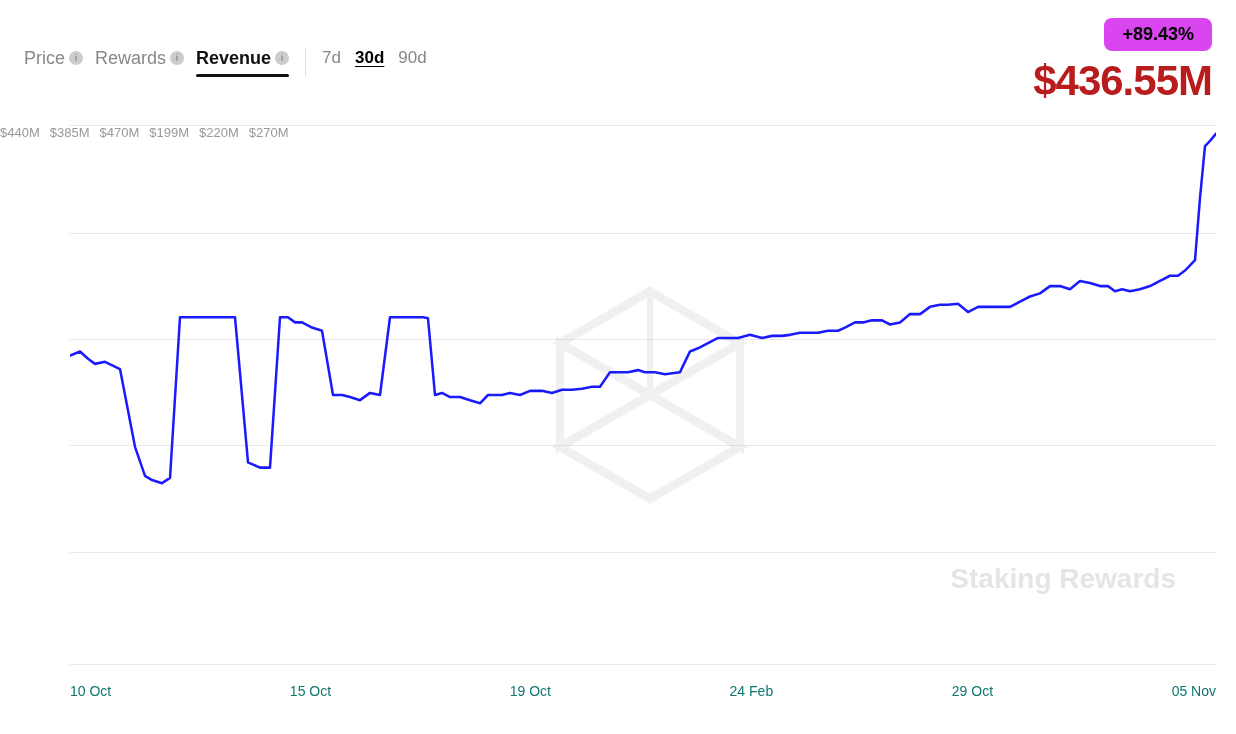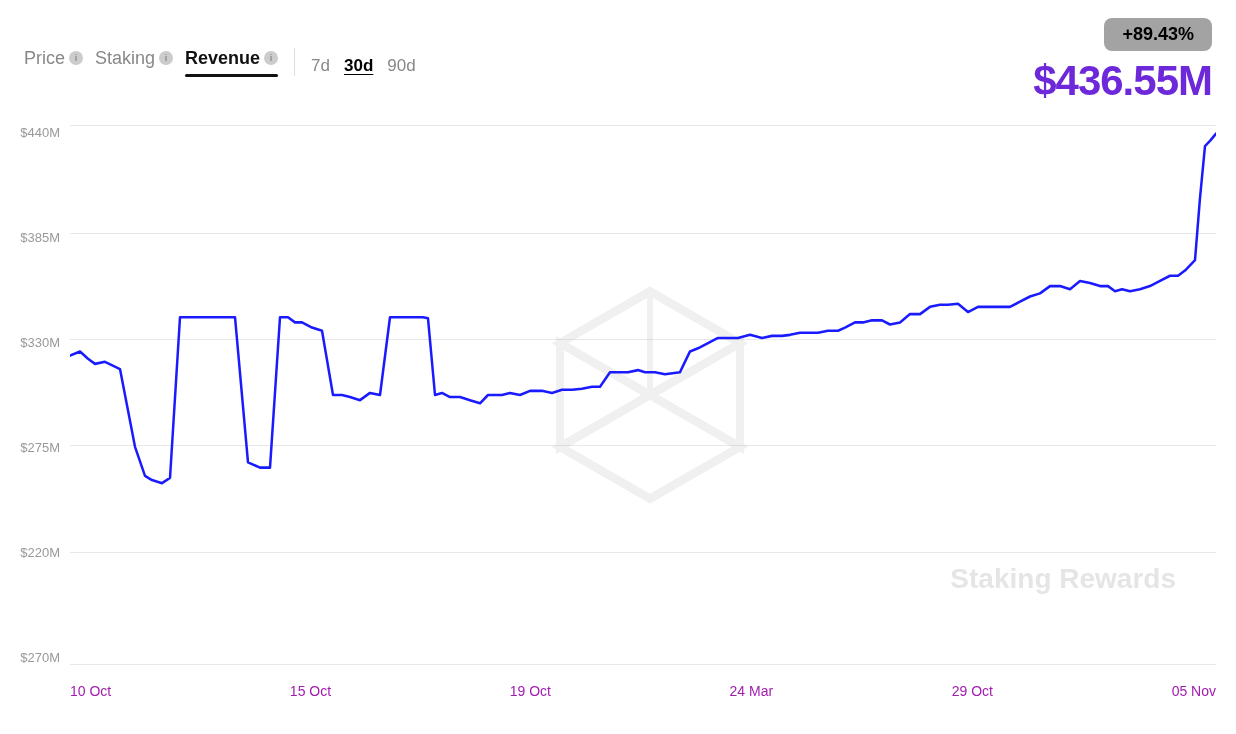--- a/index.html
+++ b/index.html
@@ -61,67 +61,65 @@
     .divider {
       width: 1px;
       height: 28px;
       background: #ddd;
       margin: 0 4px;
     }
     .period-tabs {
       display: flex;
       align-items: center;
       gap: 14px;
-      margin-top: 8px;
     }
     .period-tab {
       font-size: 17px;
       color: #888;
       cursor: pointer;
     }
     .period-tab.active {
       font-weight: 700;
       color: #000000;
       text-decoration: underline;
       text-underline-offset: 3px;
     }
     .header-right {
       text-align: right;
     }
     .percent-badge {
-      background: #a3a3a3;
+      background: #d946ef;
       color: #000;
       font-weight: 700;
       font-size: 18px;
       padding: 6px 18px;
       border-radius: 8px;
       display: inline-block;
       margin-bottom: 6px;
     }
     .main-value {
       font-size: 42px;
       font-weight: 900;
-      color: #6d28d9;
+      color: #b91c1c;
       letter-spacing: -1px;
     }
     .chart-area {
       position: relative;
       width: 1236px;
       height: 560px;
       padding-left: 70px;
       padding-right: 20px;
     }
     .y-axis {
       position: absolute;
       left: 0;
       top: 0;
       width: 70px;
       height: 100%;
       display: flex;
-      flex-direction: column;
       justify-content: space-between;
       padding: 10px 0 10px 0;
     }
     .y-label {
       font-size: 13px;
       color: #999;
       text-align: right;
       padding-right: 10px;
     }
     .grid-lines {
@@ -136,21 +134,21 @@
       left: 0;
       right: 0;
       height: 1px;
       background: #e8e8e8;
     }
     .x-axis {
       display: flex;
       justify-content: space-between;
       padding: 8px 20px 0 70px;
       font-size: 14px;
-      color: #a21caf;
+      color: #0f766e;
     }
     .watermark {
       position: absolute;
       bottom: 80px;
       right: 60px;
       font-size: 28px;
       font-weight: 700;
       color: rgba(180,180,180,0.35);
       pointer-events: none;
       user-select: none;
@@ -168,21 +166,21 @@
 </head>
 <body>
 
 <div class="header">
   <div class="tabs-left">
     <div class="tab-item">
       <span>Price</span>
       <span class="info-icon">i</span>
     </div>
     <div class="tab-item">
-      <span>Staking</span>
+      <span>Rewards</span>
       <span class="info-icon">i</span>
     </div>
     <div class="tab-item active">
       <span>Revenue</span>
       <span class="info-icon">i</span>
     </div>
     <div class="divider"></div>
     <div class="period-tabs">
       <span class="period-tab">7d</span>
       <span class="period-tab active">30d</span>
@@ -193,22 +191,22 @@
     <div class="percent-badge">+89.43%</div>
     <div class="main-value">$436.55M</div>
   </div>
 </div>
 
 <div class="chart-area">
 
   <div class="y-axis">
     <span class="y-label">$440M</span>
     <span class="y-label">$385M</span>
-    <span class="y-label">$330M</span>
-    <span class="y-label">$275M</span>
+    <span class="y-label">$470M</span>
+    <span class="y-label">$199M</span>
     <span class="y-label">$220M</span>
     <span class="y-label">$270M</span>
   </div>
 
   <div class="grid-lines">
     <div class="grid-line" style="top: 10px;"></div>
     <div class="grid-line" style="top: 21%;"></div>
     <div class="grid-line" style="top: 40%;"></div>
     <div class="grid-line" style="top: 59%;"></div>
     <div class="grid-line" style="top: 78%;"></div>
@@ -357,16 +355,16 @@
       "></polyline>
   </svg>
 
   <div class="watermark">Staking Rewards</div>
 </div>
 
 <div class="x-axis">
   <span>10 Oct</span>
   <span>15 Oct</span>
   <span>19 Oct</span>
-  <span>24 Mar</span>
+  <span>24 Feb</span>
   <span>29 Oct</span>
   <span>05 Nov</span>
 </div>
 
 </body></html>

